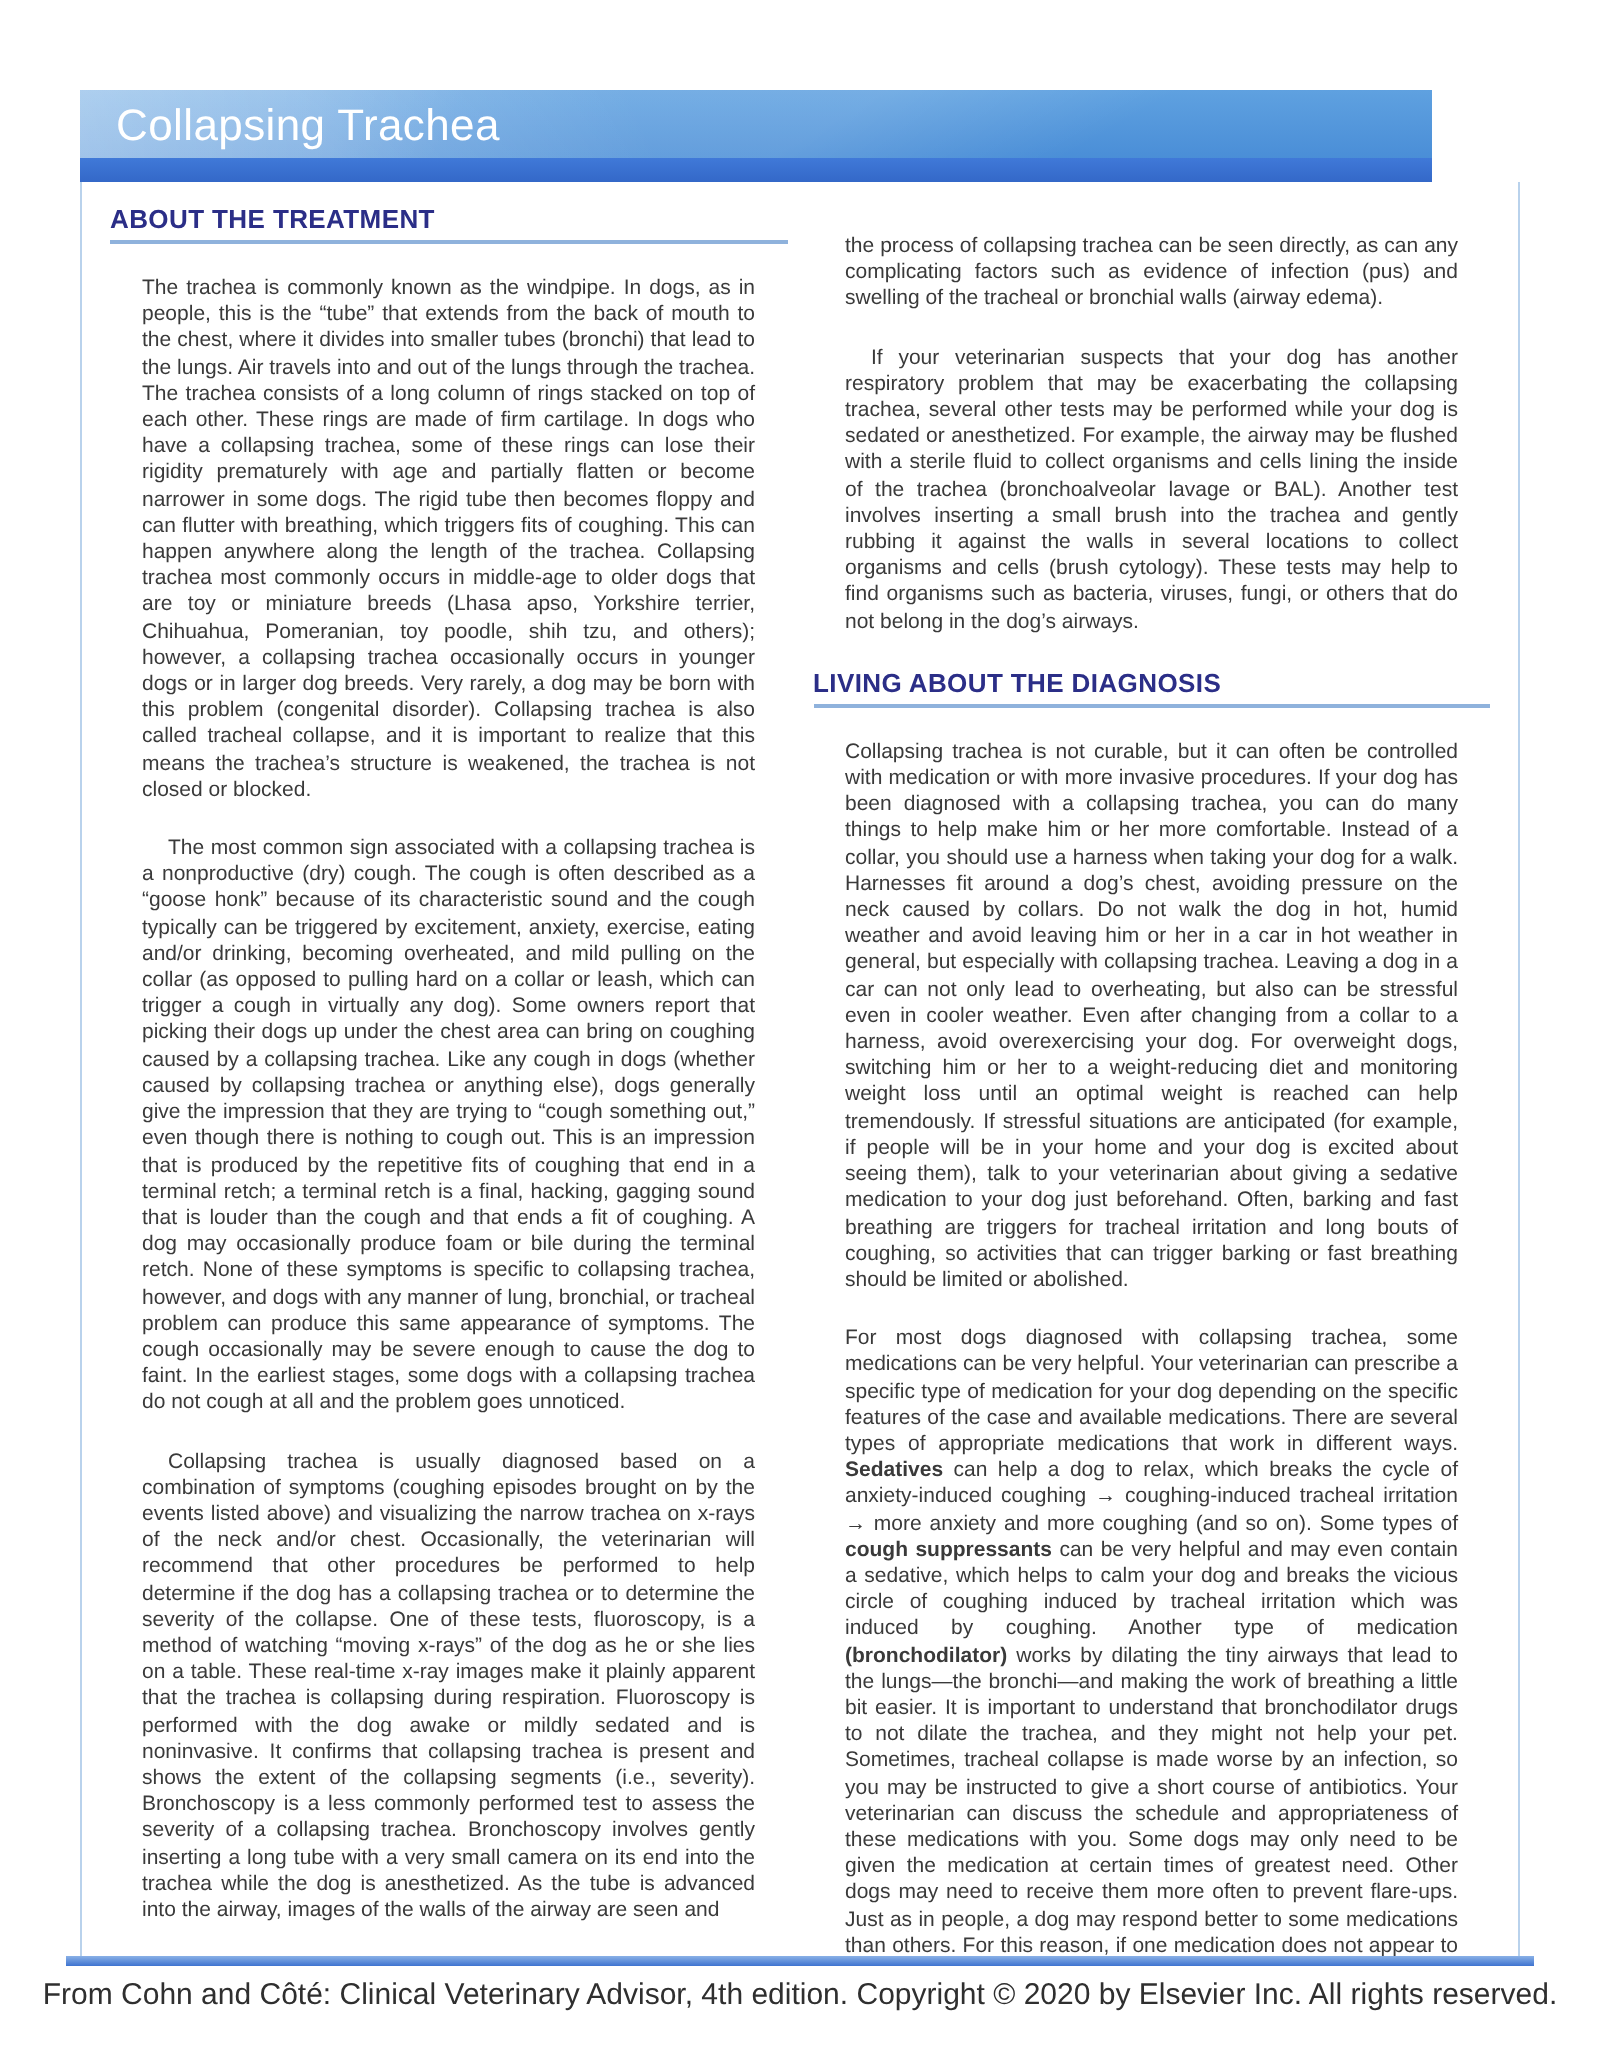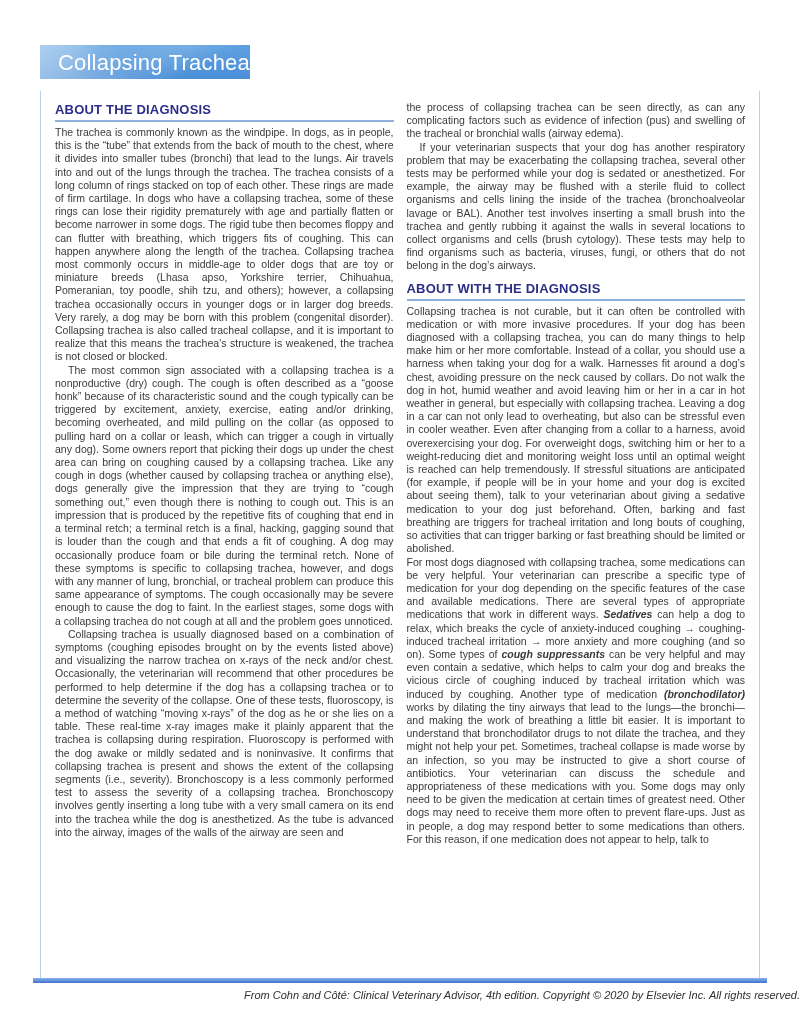--- a/index.html
+++ b/index.html
@@ -5,21 +5,21 @@
   html,body{margin:0;padding:0;}
   body{
     width:800px;height:1024px;
     background:#ffffff;
     font-family:"Liberation Sans", sans-serif;
     position:relative;
     overflow:hidden;
   }
   .banner{
     position:absolute;left:40px;top:45px;width:676px;height:46px;
-    display:flex;flex-direction:row;
+    display:flex;flex-direction:column;
   }
   .banner-main{
     height:34px;
     background:
       linear-gradient(115deg, rgba(255,255,255,0.28) 0%, rgba(255,255,255,0) 28%),
       linear-gradient(65deg, rgba(255,255,255,0.18) 18%, rgba(255,255,255,0) 42%),
       linear-gradient(150deg, rgba(255,255,255,0.14) 55%, rgba(255,255,255,0) 75%),
       linear-gradient(to bottom, var(--banner-blue-light), var(--banner-blue));
   }
   .banner-main h1{
@@ -45,63 +45,62 @@
   .section-heading{
     color:var(--heading-color);
     font-weight:bold;
     font-size:13px;line-height:16px;letter-spacing:0.2px;
     border-bottom:2px solid var(--heading-rule);
     padding-bottom:2px;
     margin:8px 0 4px 0;
   }
   .column > .section-heading:first-child{margin-top:1px;}
   .column p{
-    margin:0;
+    margin:16px;
     font-size:10.5px;line-height:13.2px;
     text-align:justify;
     color:var(--body-text);
   }
   .column p.indent{text-indent:13px;}
   .seg-i{}
-  .seg-bi{font-weight:bold;font-style:italic;}
+  .seg-bi{font-weight:bold;}
   .bottom-rule{
     position:absolute;left:33px;top:978px;width:734px;height:5px;
     background:linear-gradient(to bottom, var(--rule-light), var(--rule-dark));
   }
   .footer{
     position:absolute;left:0;top:989px;width:100%;
-    text-align:right;
-    font-style:italic;
-    font-size:11px;
+    text-align:center;
+    font-size:15px;
     color:#2f2f2f;
   }
 </style>
 </head>
 <body style="--banner-blue: #4a8ed7; --banner-blue-light: #5fa1e0; --banner-stripe: #3468c8; --banner-stripe-light: #4079d8; --page-border: #b9d2ec; --heading-color: #2b2e87; --heading-rule: #8fb2dc; --body-text: #3a3a3a; --rule-light: #8ab1e6; --rule-dark: #3e73d0;">
 
 <div class="page">
 
   <header class="banner">
     <div class="banner-main">
       <h1>Collapsing Trachea</h1>
     </div>
     <div class="banner-stripe"></div>
   </header>
 
   <main class="content">
     <div class="column" id="col-left">
-        <div class="section-heading">ABOUT THE DIAGNOSIS</div>
+        <div class="section-heading">ABOUT THE TREATMENT</div>
         <p class=""><span>The trachea is commonly known as the windpipe. In dogs, as in people, this is the “tube” that extends from the back of mouth to the chest, where it divides into smaller tubes (bronchi) that lead to the lungs. Air travels into and out of the lungs through the trachea. The trachea consists of a long column of rings stacked on top of each other. These rings are made of firm cartilage. In dogs who have a collapsing trachea, some of these rings can lose their rigidity prematurely with age and partially flatten or become narrower in some dogs. The rigid tube then becomes floppy and can flutter with breathing, which triggers fits of coughing. This can happen anywhere along the length of the trachea. Collapsing trachea most commonly occurs in middle-age to older dogs that are toy or miniature breeds (Lhasa apso, Yorkshire terrier, Chihuahua, Pomeranian, toy poodle, shih tzu, and others); however, a collapsing trachea occasionally occurs in younger dogs or in larger dog breeds. Very rarely, a dog may be born with this problem (congenital disorder). Collapsing trachea is also called tracheal collapse, and it is important to realize that this means the trachea’s structure is weakened, the trachea is not closed or blocked.</span></p>
         <p class="indent"><span>The most common sign associated with a collapsing trachea is a nonproductive (dry) cough. The cough is often described as a “goose honk” because of its characteristic sound and the cough typically can be triggered by excitement, anxiety, exercise, eating and/or drinking, becoming overheated, and mild pulling on the collar (as opposed to pulling hard on a collar or leash, which can trigger a cough in virtually any dog). Some owners report that picking their dogs up under the chest area can bring on coughing caused by a collapsing trachea. Like any cough in dogs (whether caused by collapsing trachea or anything else), dogs generally give the impression that they are trying to “cough something out,” even though there is nothing to cough out. This is an impression that is produced by the repetitive fits of coughing that end in a terminal retch; a terminal retch is a final, hacking, gagging sound that is louder than the cough and that ends a fit of coughing. A dog may occasionally produce foam or bile during the terminal retch. None of these symptoms is specific to collapsing trachea, however, and dogs with any manner of lung, bronchial, or tracheal problem can produce this same appearance of symptoms. The cough occasionally may be severe enough to cause the dog to faint. In the earliest stages, some dogs with a collapsing trachea do not cough at all and the problem goes unnoticed.</span></p>
         <p class="indent"><span>Collapsing trachea is usually diagnosed based on a combination of symptoms (coughing episodes brought on by the events listed above) and visualizing the narrow trachea on x-rays of the neck and/or chest. Occasionally, the veterinarian will recommend that other procedures be performed to help determine if the dog has a collapsing trachea or to determine the severity of the collapse. One of these tests, fluoroscopy, is a method of watching “moving x-rays” of the dog as he or she lies on a table. These real-time x-ray images make it plainly apparent that the trachea is collapsing during respiration. Fluoroscopy is performed with the dog awake or mildly sedated and is noninvasive. It confirms that collapsing trachea is present and shows the extent of the collapsing segments (i.e., severity). Bronchoscopy is a less commonly performed test to assess the severity of a collapsing trachea. Bronchoscopy involves gently inserting a long tube with a very small camera on its end into the trachea while the dog is anesthetized. As the tube is advanced into the airway, images of the walls of the airway are seen and</span></p>
       </div>
     <div class="column" id="col-right">
         <p class=""><span>the process of collapsing trachea can be seen directly, as can any complicating factors such as evidence of infection (pus) and swelling of the tracheal or bronchial walls (airway edema).</span></p>
         <p class="indent"><span>If your veterinarian suspects that your dog has another respiratory problem that may be exacerbating the collapsing trachea, several other tests may be performed while your dog is sedated or anesthetized. For example, the airway may be flushed with a sterile fluid to collect organisms and cells lining the inside of the trachea (bronchoalveolar lavage or BAL). Another test involves inserting a small brush into the trachea and gently rubbing it against the walls in several locations to collect organisms and cells (brush cytology). These tests may help to find organisms such as bacteria, viruses, fungi, or others that do not belong in the dog’s airways.</span></p>
-        <div class="section-heading">ABOUT WITH THE DIAGNOSIS</div>
+        <div class="section-heading">LIVING ABOUT THE DIAGNOSIS</div>
         <p class=""><span>Collapsing trachea is not curable, but it can often be controlled with medication or with more invasive procedures. If your dog has been diagnosed with a collapsing trachea, you can do many things to help make him or her more comfortable. Instead of a collar, you should use a harness when taking your dog for a walk. Harnesses fit around a dog’s chest, avoiding pressure on the neck caused by collars. Do not walk the dog in hot, humid weather and avoid leaving him or her in a car in hot weather in general, but especially with collapsing trachea. Leaving a dog in a car can not only lead to overheating, but also can be stressful even in cooler weather. Even after changing from a collar to a harness, avoid overexercising your dog. For overweight dogs, switching him or her to a weight-reducing diet and monitoring weight loss until an optimal weight is reached can help tremendously. If stressful situations are anticipated (for example, if people will be in your home and your dog is excited about seeing them), talk to your veterinarian about giving a sedative medication to your dog just beforehand. Often, barking and fast breathing are triggers for tracheal irritation and long bouts of coughing, so activities that can trigger barking or fast breathing should be limited or abolished.</span></p>
         <p class=""><span>For most dogs diagnosed with collapsing trachea, some medications can be very helpful. Your veterinarian can prescribe a specific type of medication for your dog depending on the specific features of the case and available medications. There are several types of appropriate medications that work in different ways. </span><span class="seg-bi">Sedatives</span><span> can help a dog to relax, which breaks the cycle of anxiety-induced coughing → coughing-induced tracheal irritation → more anxiety and more coughing (and so on). Some types of </span><span class="seg-bi">cough suppressants</span><span> can be very helpful and may even contain a sedative, which helps to calm your dog and breaks the vicious circle of coughing induced by tracheal irritation which was induced by coughing. Another type of medication </span><span class="seg-bi">(bronchodilator)</span><span> works by dilating the tiny airways that lead to the lungs—the bronchi—and making the work of breathing a little bit easier. It is important to understand that bronchodilator drugs to </span><span class="seg-i">not</span><span> dilate the trachea, and they might not help your pet. Sometimes, tracheal collapse is made worse by an infection, so you may be instructed to give a short course of antibiotics. Your veterinarian can discuss the schedule and appropriateness of these medications with you. Some dogs may only need to be given the medication at certain times of greatest need. Other dogs may need to receive them more often to prevent flare-ups. Just as in people, a dog may respond better to some medications than others. For this reason, if one medication does not appear to help, talk to</span></p>
       </div>
   </main>
 
   <div class="bottom-rule"></div>
 
   <footer class="footer">From Cohn and Côté: Clinical Veterinary Advisor, 4th edition. Copyright © 2020 by Elsevier Inc. All rights reserved.</footer>
 
 </div>

